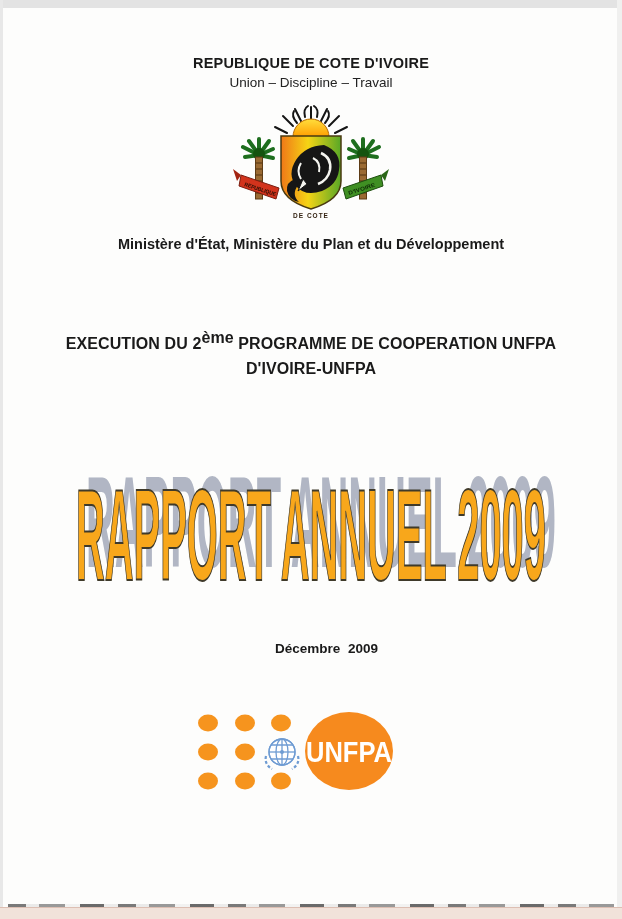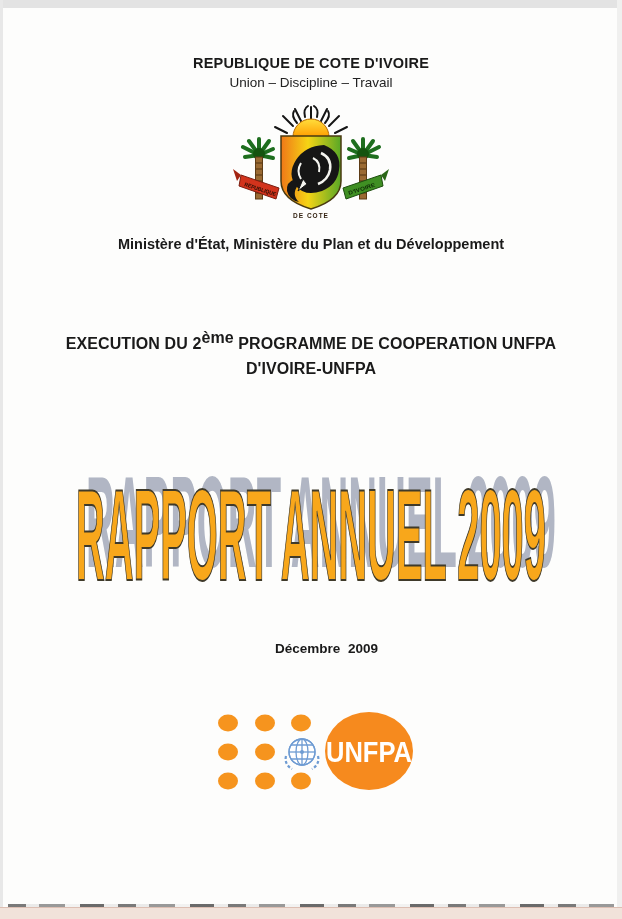--- a/index.html
+++ b/index.html
@@ -22,21 +22,21 @@
     background:#f1e2da;border-top:1px solid #ddbfb3;}
   .center-block{position:absolute;left:0;right:0;text-align:center;}
   .country{top:55px;font-size:14.5px;font-weight:bold;letter-spacing:.2px;}
   .motto{top:75px;font-size:13.5px;color:#222;}
   .emblem-wrap{top:103px;}
   .ministry{top:236px;font-size:14.5px;font-weight:bold;}
   .program{top:326px;font-size:16px;font-weight:bold;line-height:1.55;letter-spacing:.1px;}
   .program sup{font-size:16px;vertical-align:6px;}
   .wordart-wrap{top:456px;text-align:right;}
   .date{top:641px;font-size:13.5px;font-weight:bold;word-spacing:4px;padding-left:31px;}
-  .logo-wrap{position:absolute;left:204px;top:704px;}
+  .logo-wrap{position:absolute;left:184px;top:704px;}
   svg{display:block;margin:0 auto;}
 </style>
 </head>
 <body>
 
 <div class="page">
   <div class="edge-top"></div>
   <div class="edge-left"></div>
   <div class="edge-right"></div>
 

